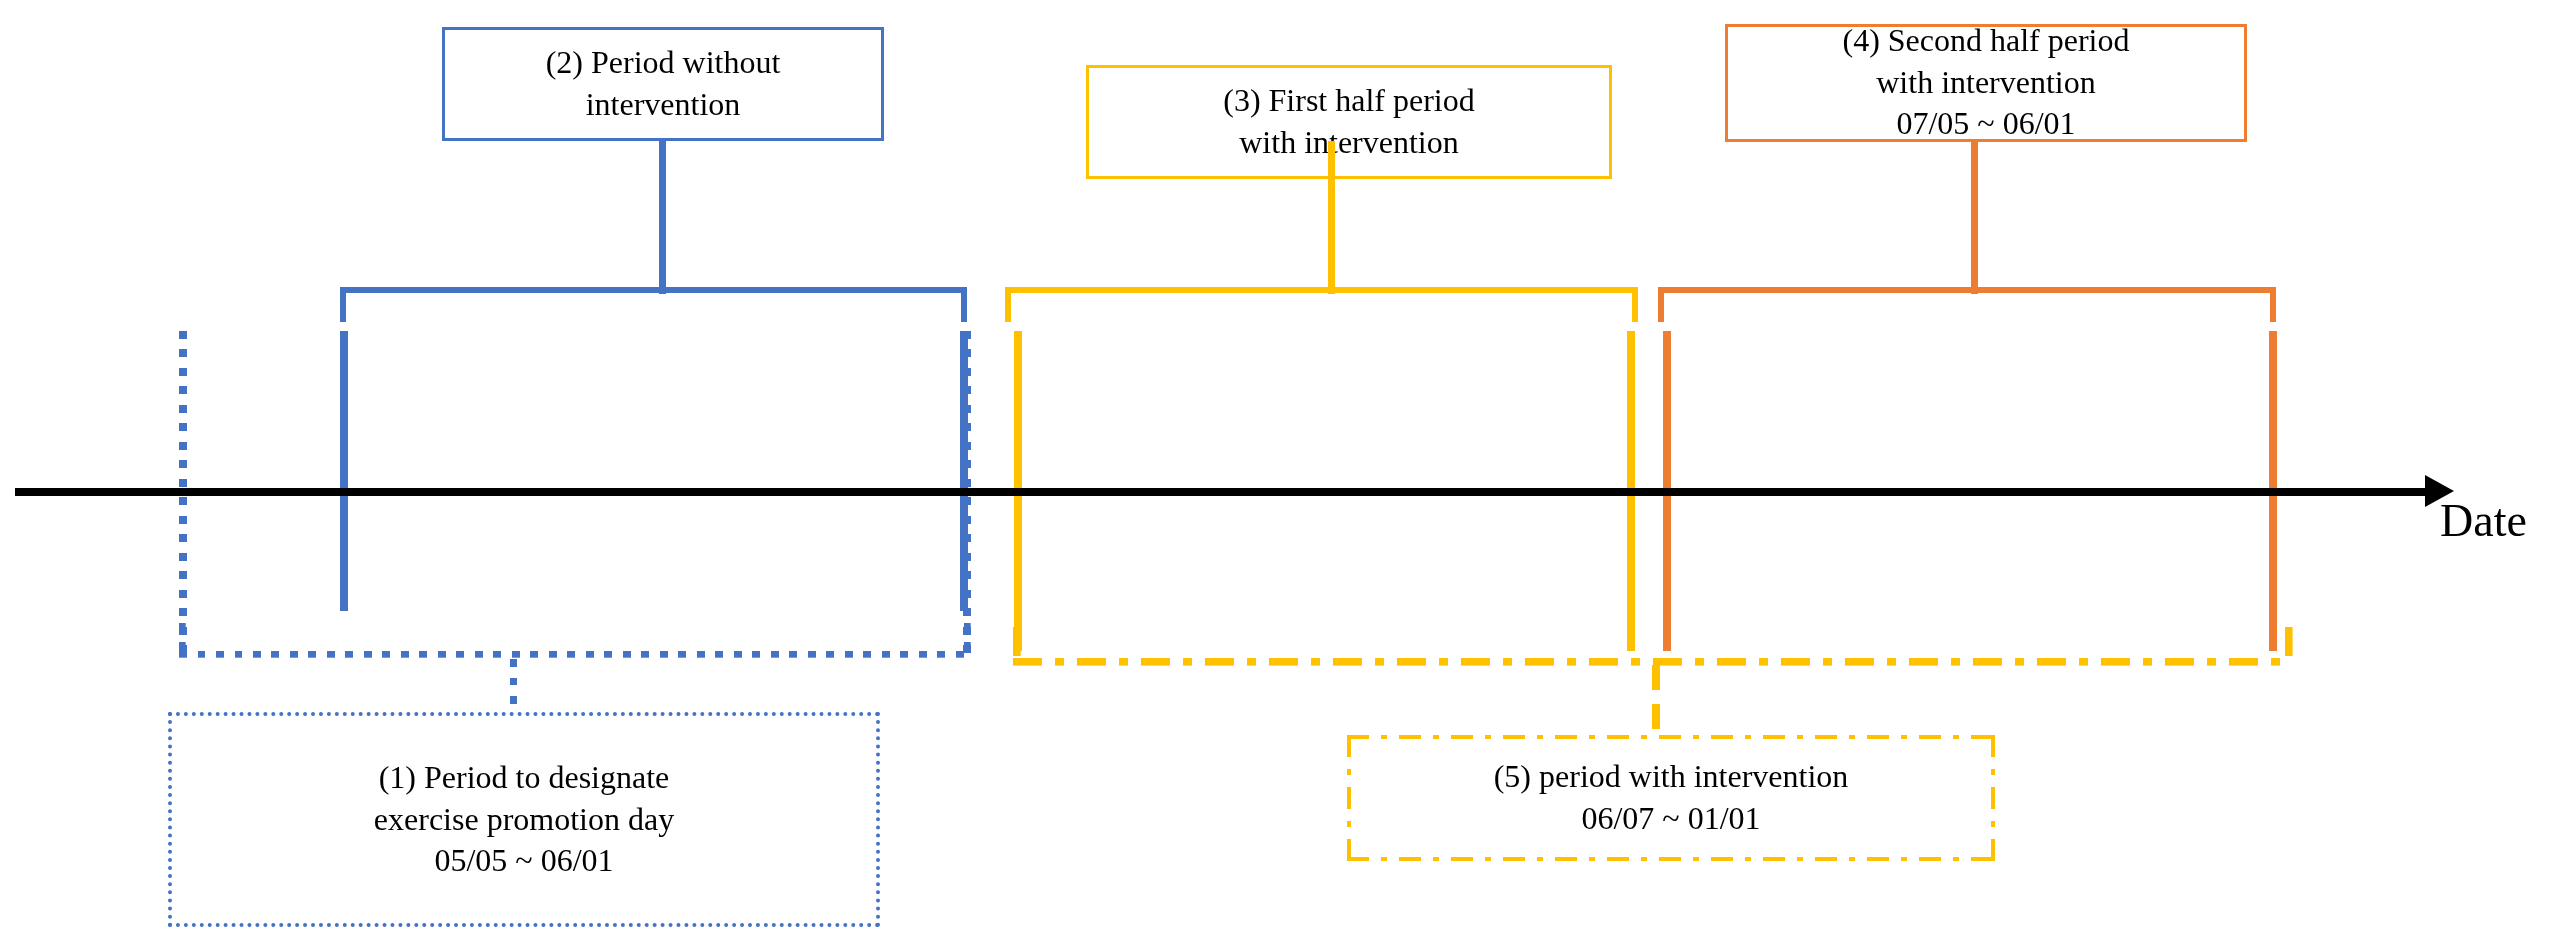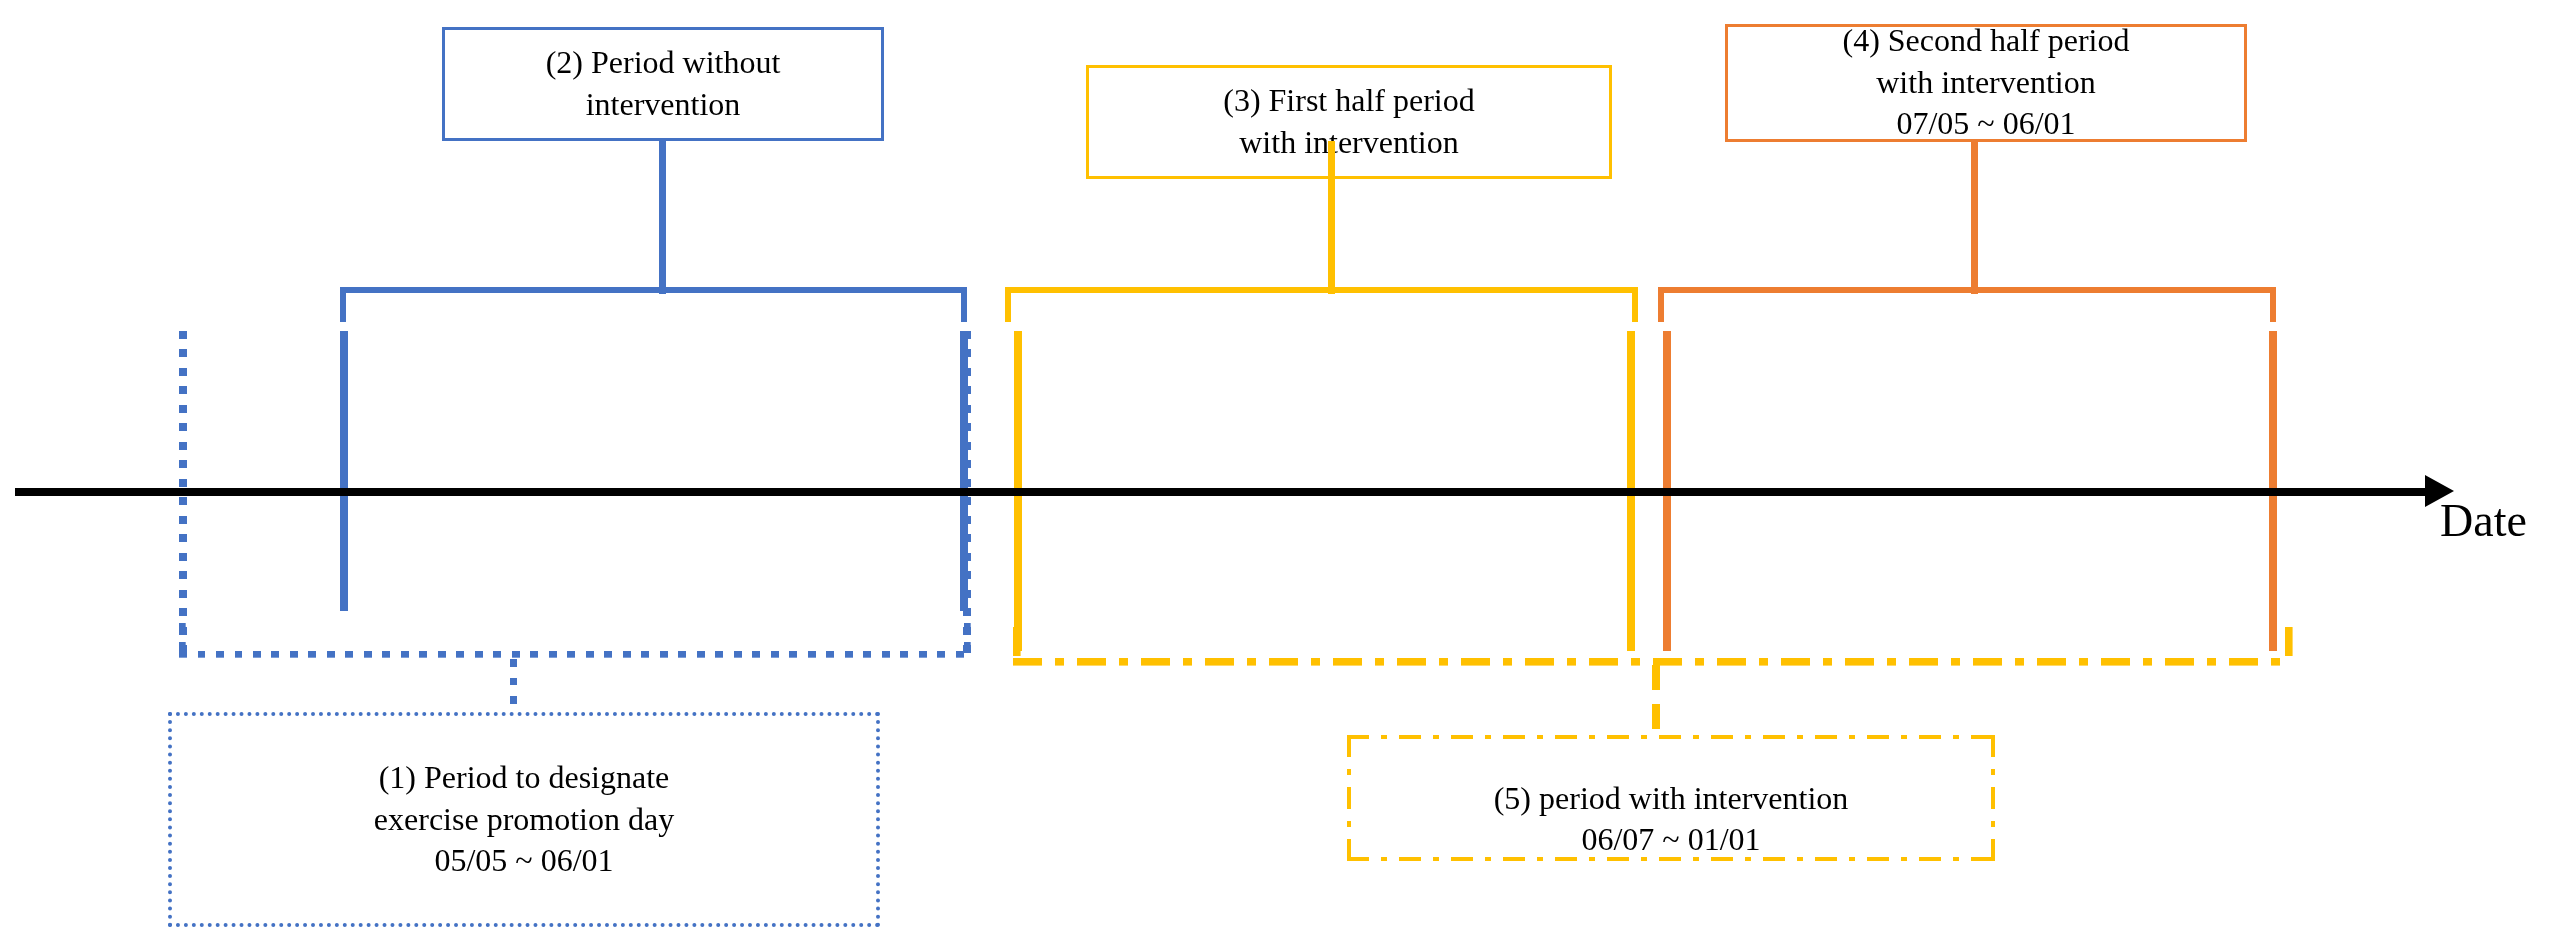--- a/index.html
+++ b/index.html
@@ -148,19 +148,19 @@
 
   <div class="stem stem-blue-dotted" style="left:510px;top:659px;height:52px;"></div>
   <div class="stem stem-yellow-dashdot" style="left:1652px;top:665px;height:70px;"></div>
 
   <div class="cbox b-blue-dotted" style="left:168px;top:712px;width:712px;height:215px;">
     <span>(1) Period to designate
 exercise promotion day</span>
     <span>05/05 ~ 06/01</span>
   </div>
 
-  <div class="cbox b-yellow-dashdot" style="left:1347px;top:735px;width:648px;height:126px;justify-content:flex-end;">
+  <div class="cbox b-yellow-dashdot" style="left:1347px;top:735px;width:648px;height:126px;">
     <span>(5) period with intervention</span>
     <span>06/07 ~ 01/01</span>
   </div>
 
 </div>
 
 
 </body></html>

